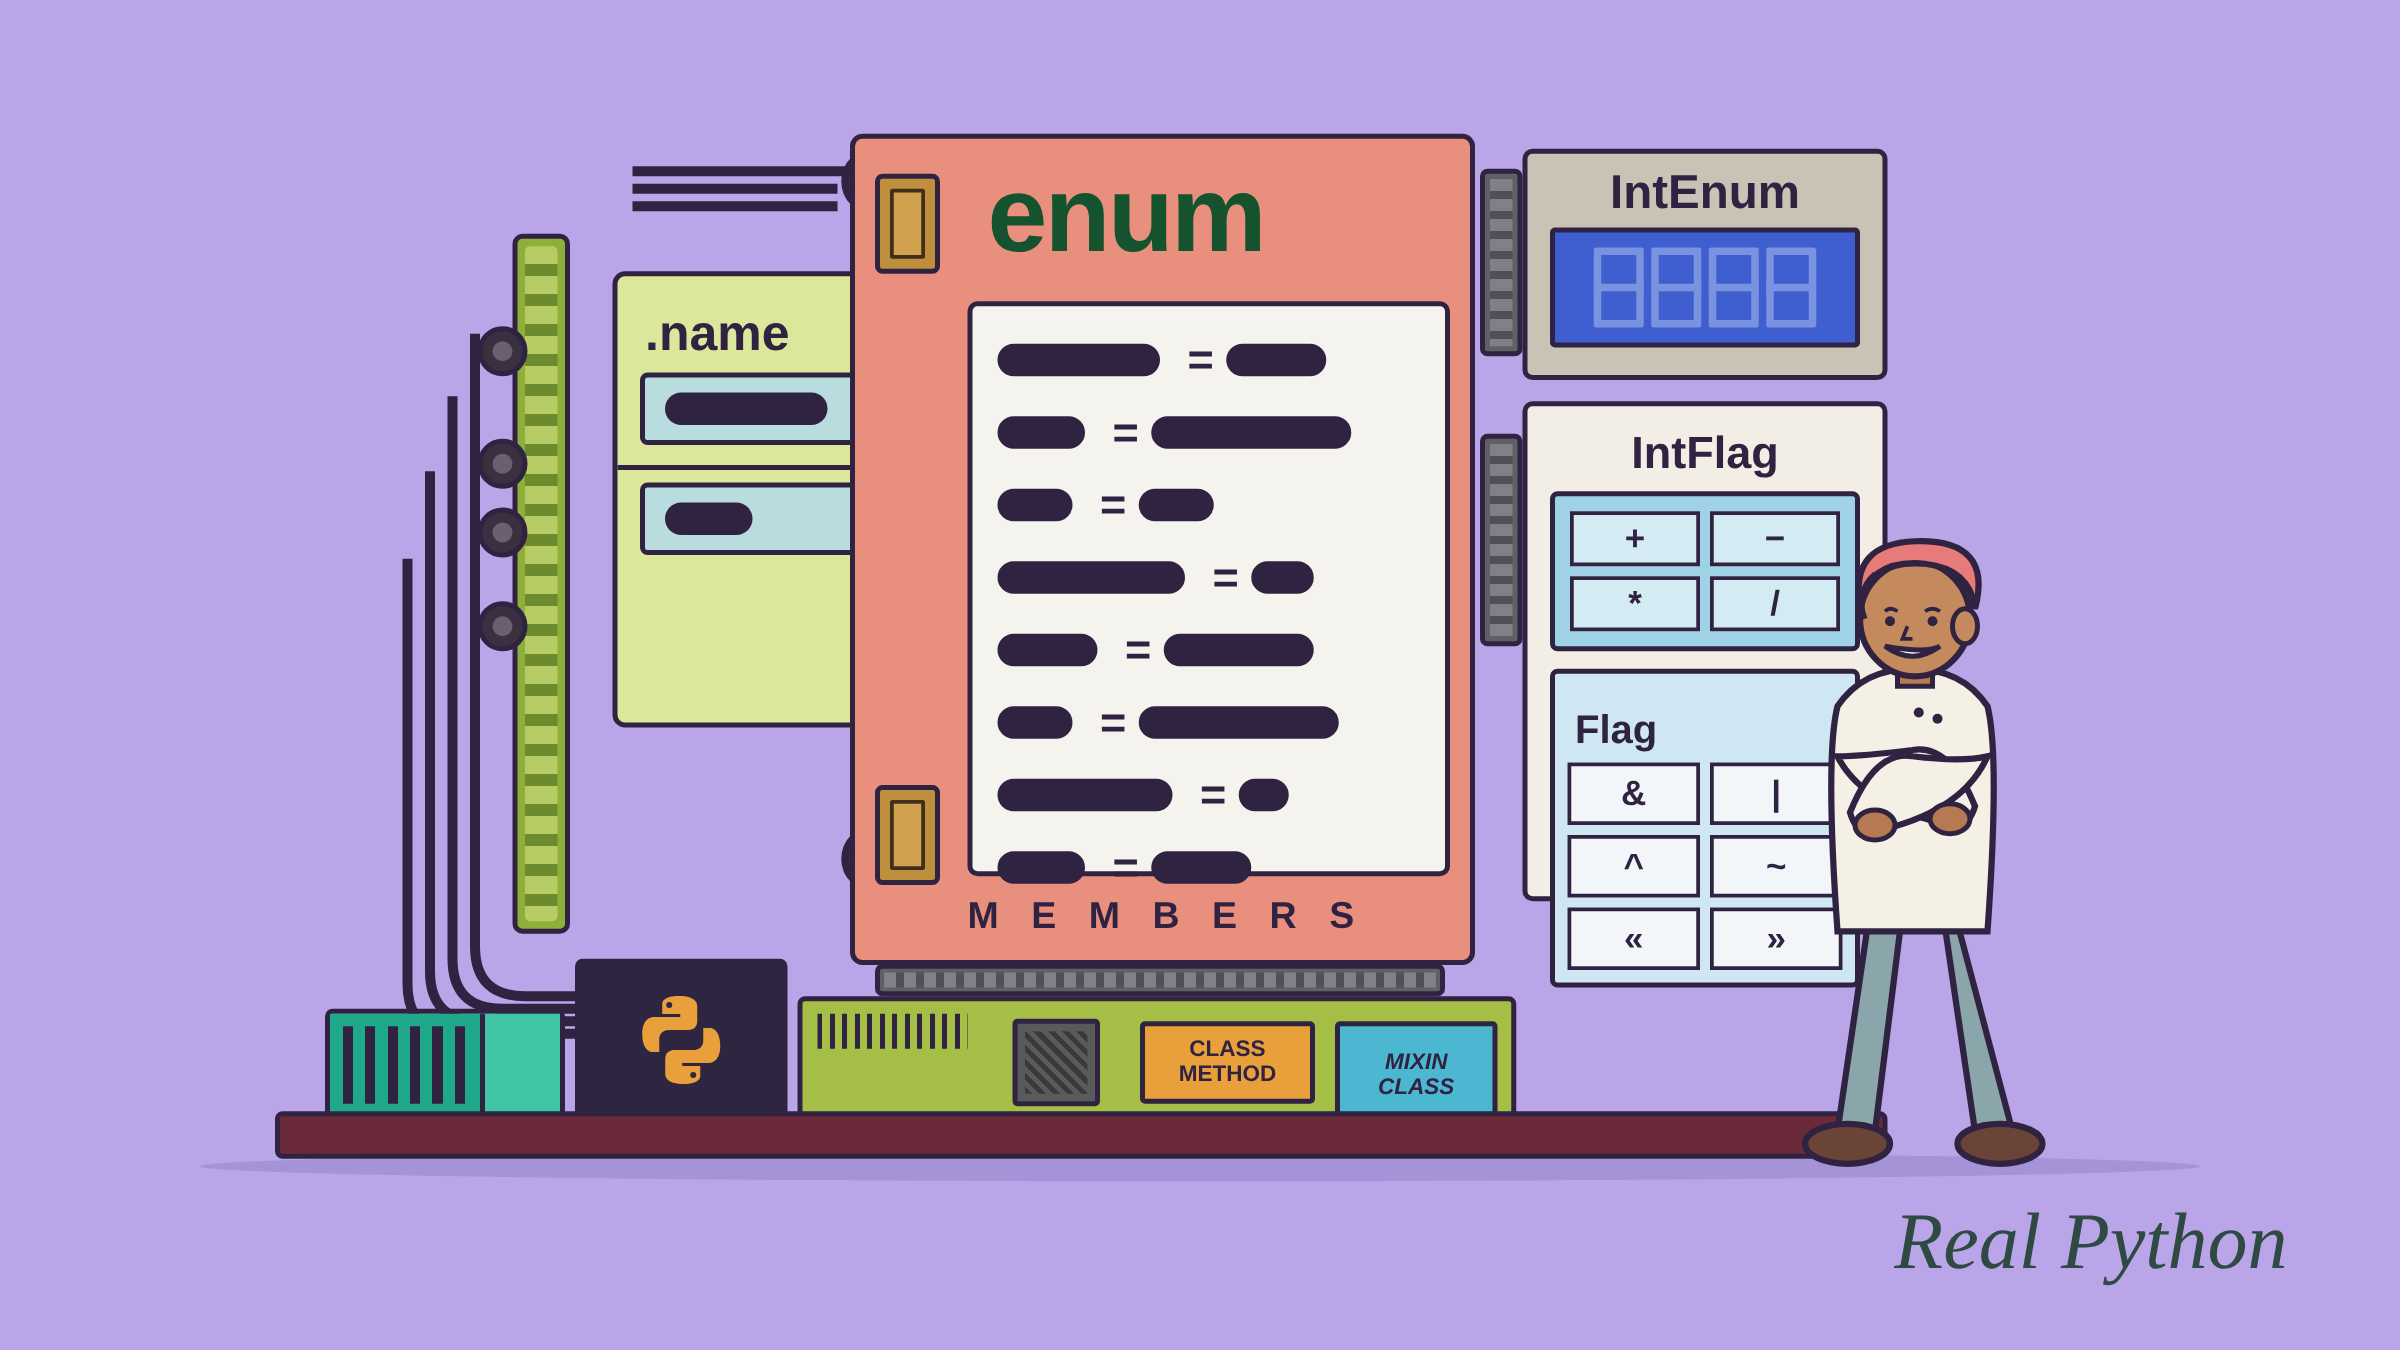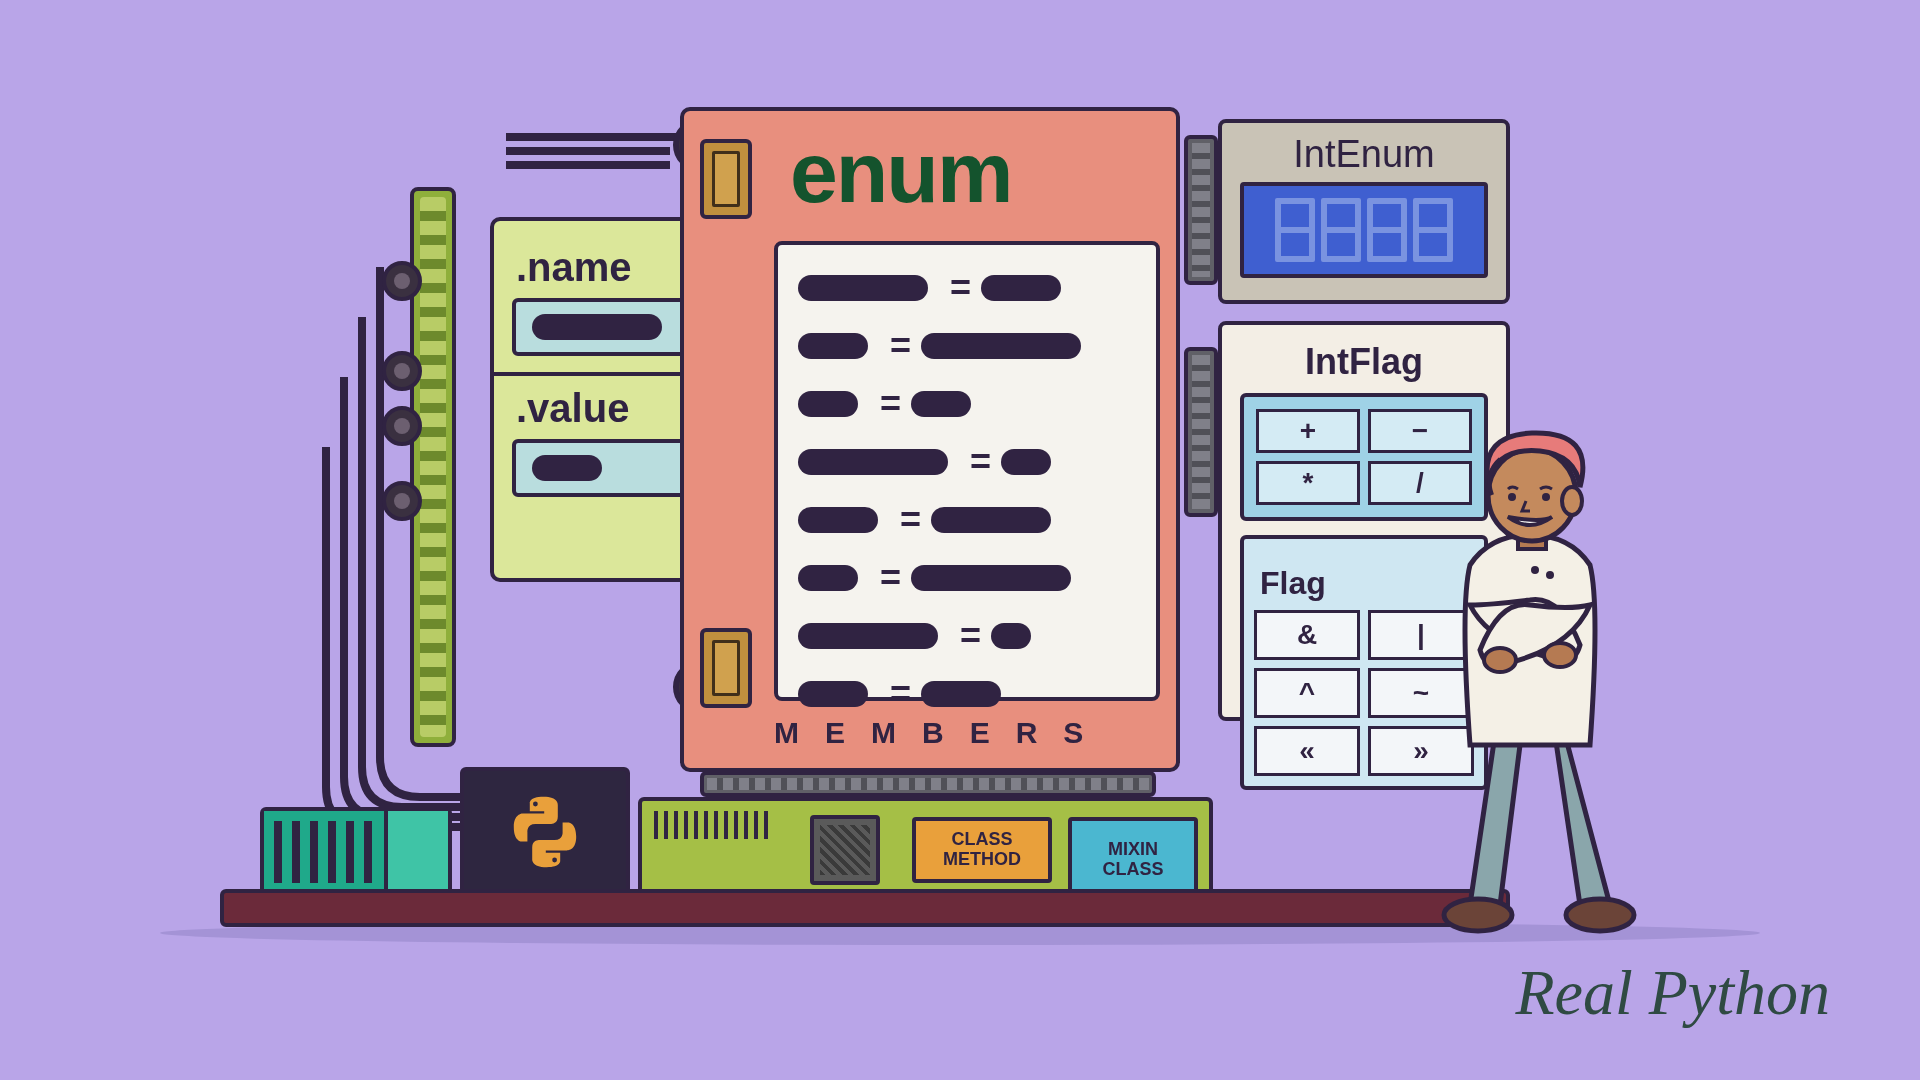--- a/index.html
+++ b/index.html
@@ -219,21 +219,21 @@
     left: 1108px;
     top: 52px;
     width: 292px;
     height: 185px;
     background: #c9c3b6;
     border: 4px solid #302342;
     border-radius: 8px;
   }
   .intenum-panel .lab {
     font-size: 38px;
-    font-weight: normal;
+    font-weight: bold;
     color: #302342;
     text-align: center;
     margin: 10px 0 6px;
   }
   .lcd {
     margin: 0 18px 14px;
     height: 96px;
     background: #3f5fd0;
     border: 4px solid #302342;
     border-radius: 4px;
@@ -375,20 +375,21 @@
     border: 4px solid #302342;
     border-radius: 4px;
     display: flex;
     flex-direction: column;
     align-items: center;
     justify-content: center;
     font-size: 18px;
     font-weight: bold;
     color: #302342;
     line-height: 1.1;
+    font-style: italic;
   }
 
   .py-box {
     position: absolute;
     left: 350px;
     top: 700px;
     width: 170px;
     height: 130px;
     background: #2e2640;
     border: 4px solid #302342;
@@ -458,21 +459,20 @@
     <div class="port port3"></div>
     <div class="port port4"></div>
   </div>
 
   <div class="nv-panel">
     <div class="nv-label">.name</div>
     <div class="nv-field">
         <div class="pill"></div>
       </div>
     <hr class="nv-divider">
-    <div class="nv-label">.value</div>
     <div class="nv-field short">
         <div class="pill"></div>
       </div>
   </div>
 
   <div class="side-strip ss1"></div>
   <div class="side-strip ss2"></div>
   <div class="hside-strip hs1"></div>
 
   <div class="center-block">

